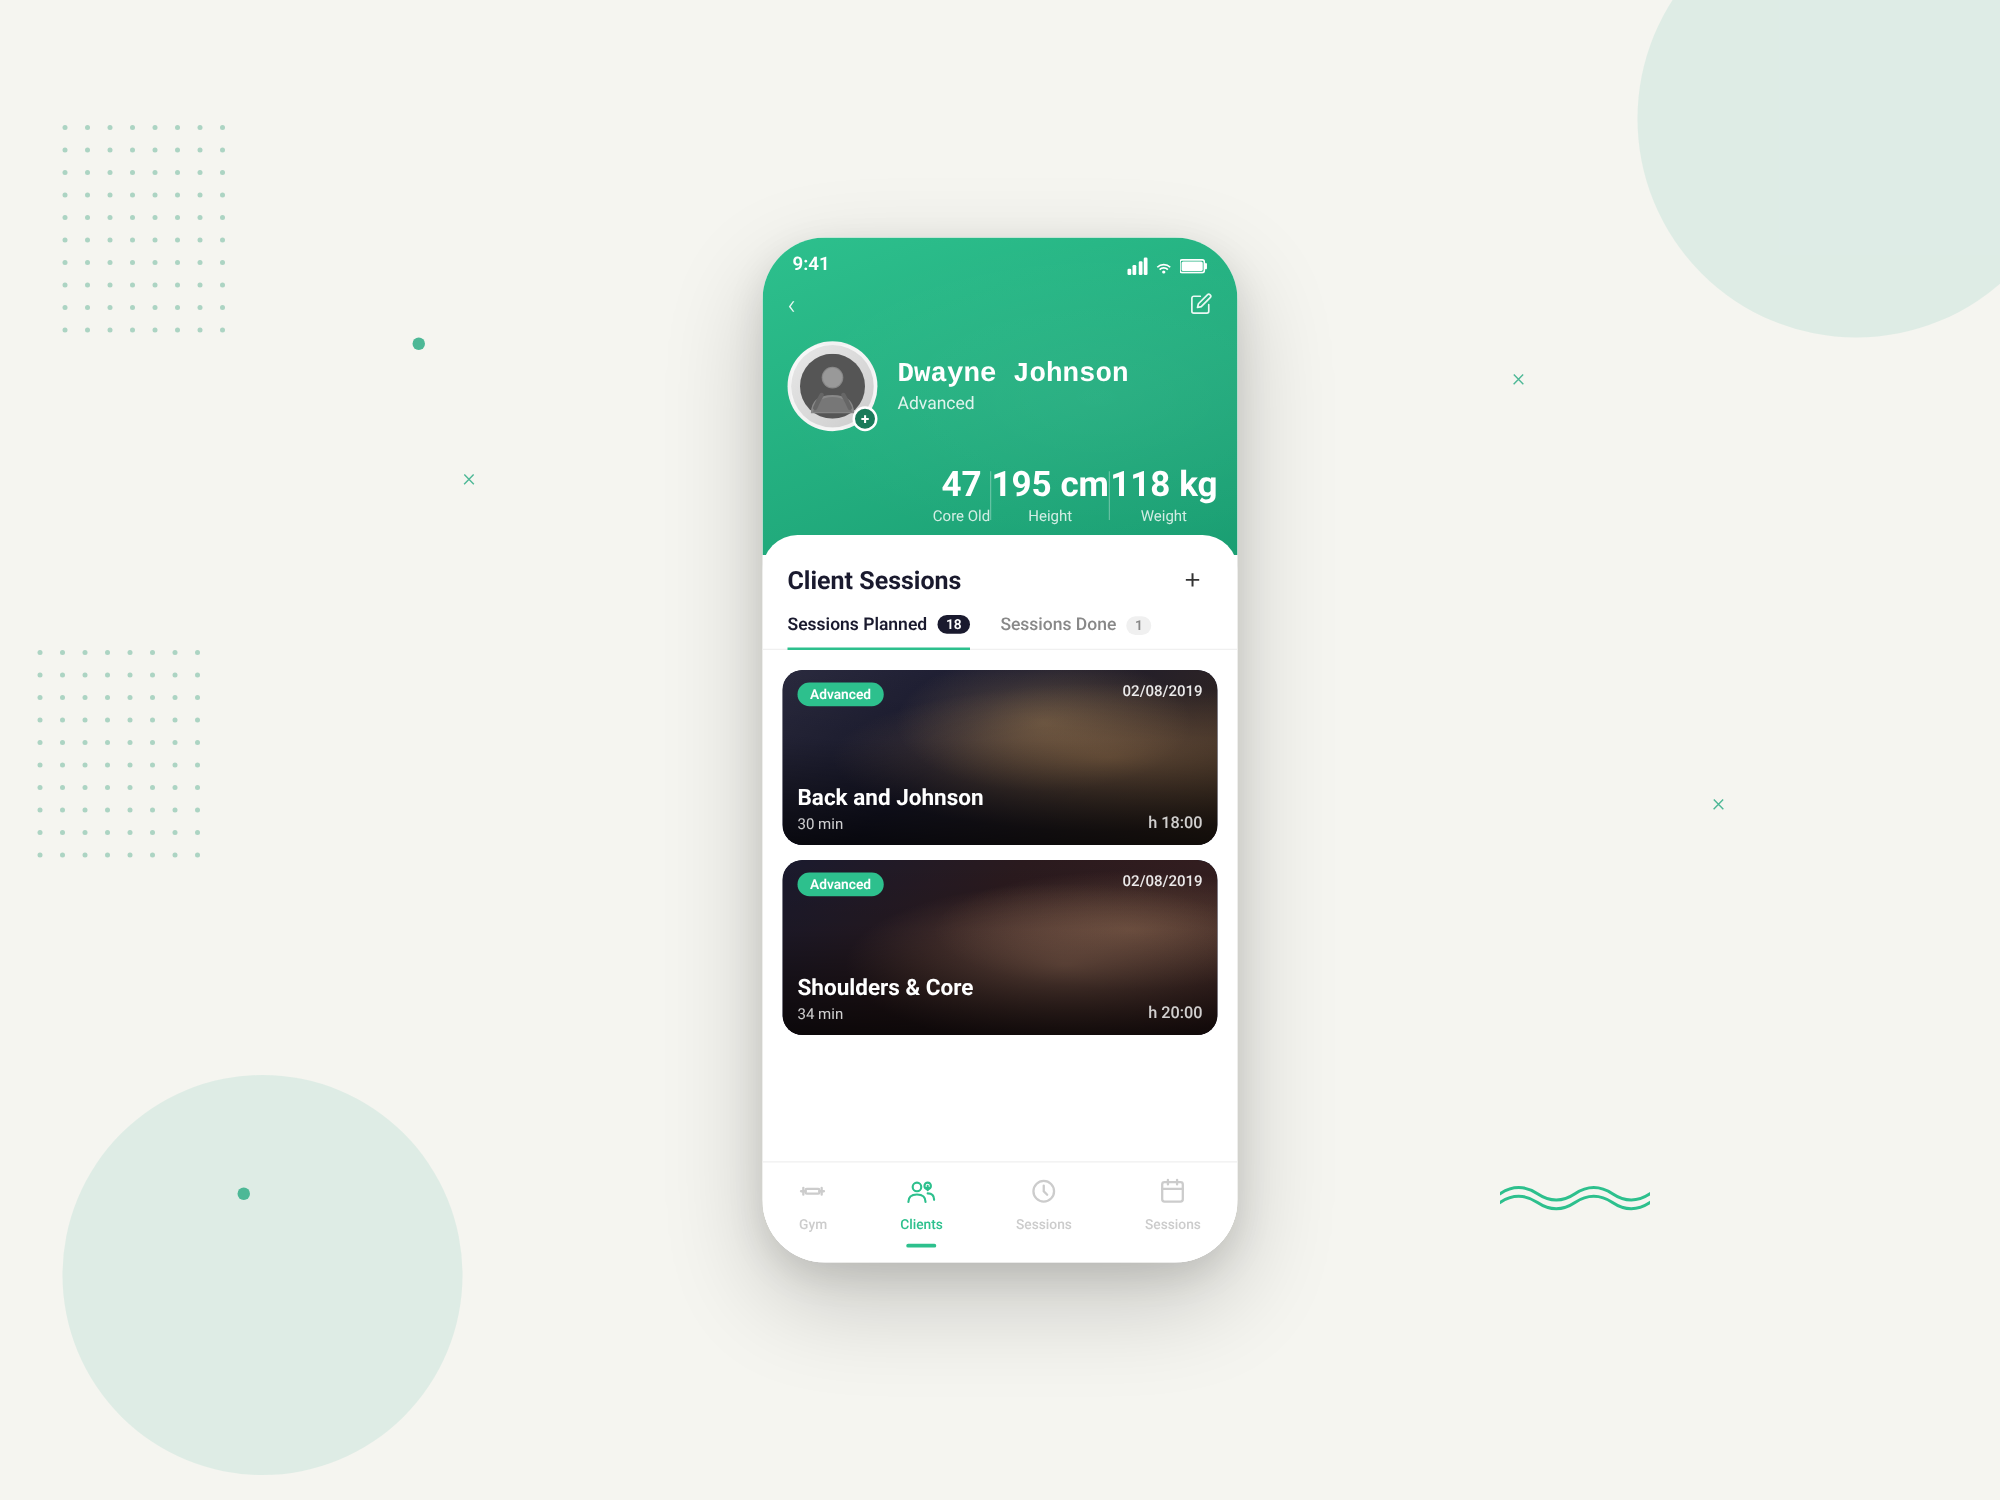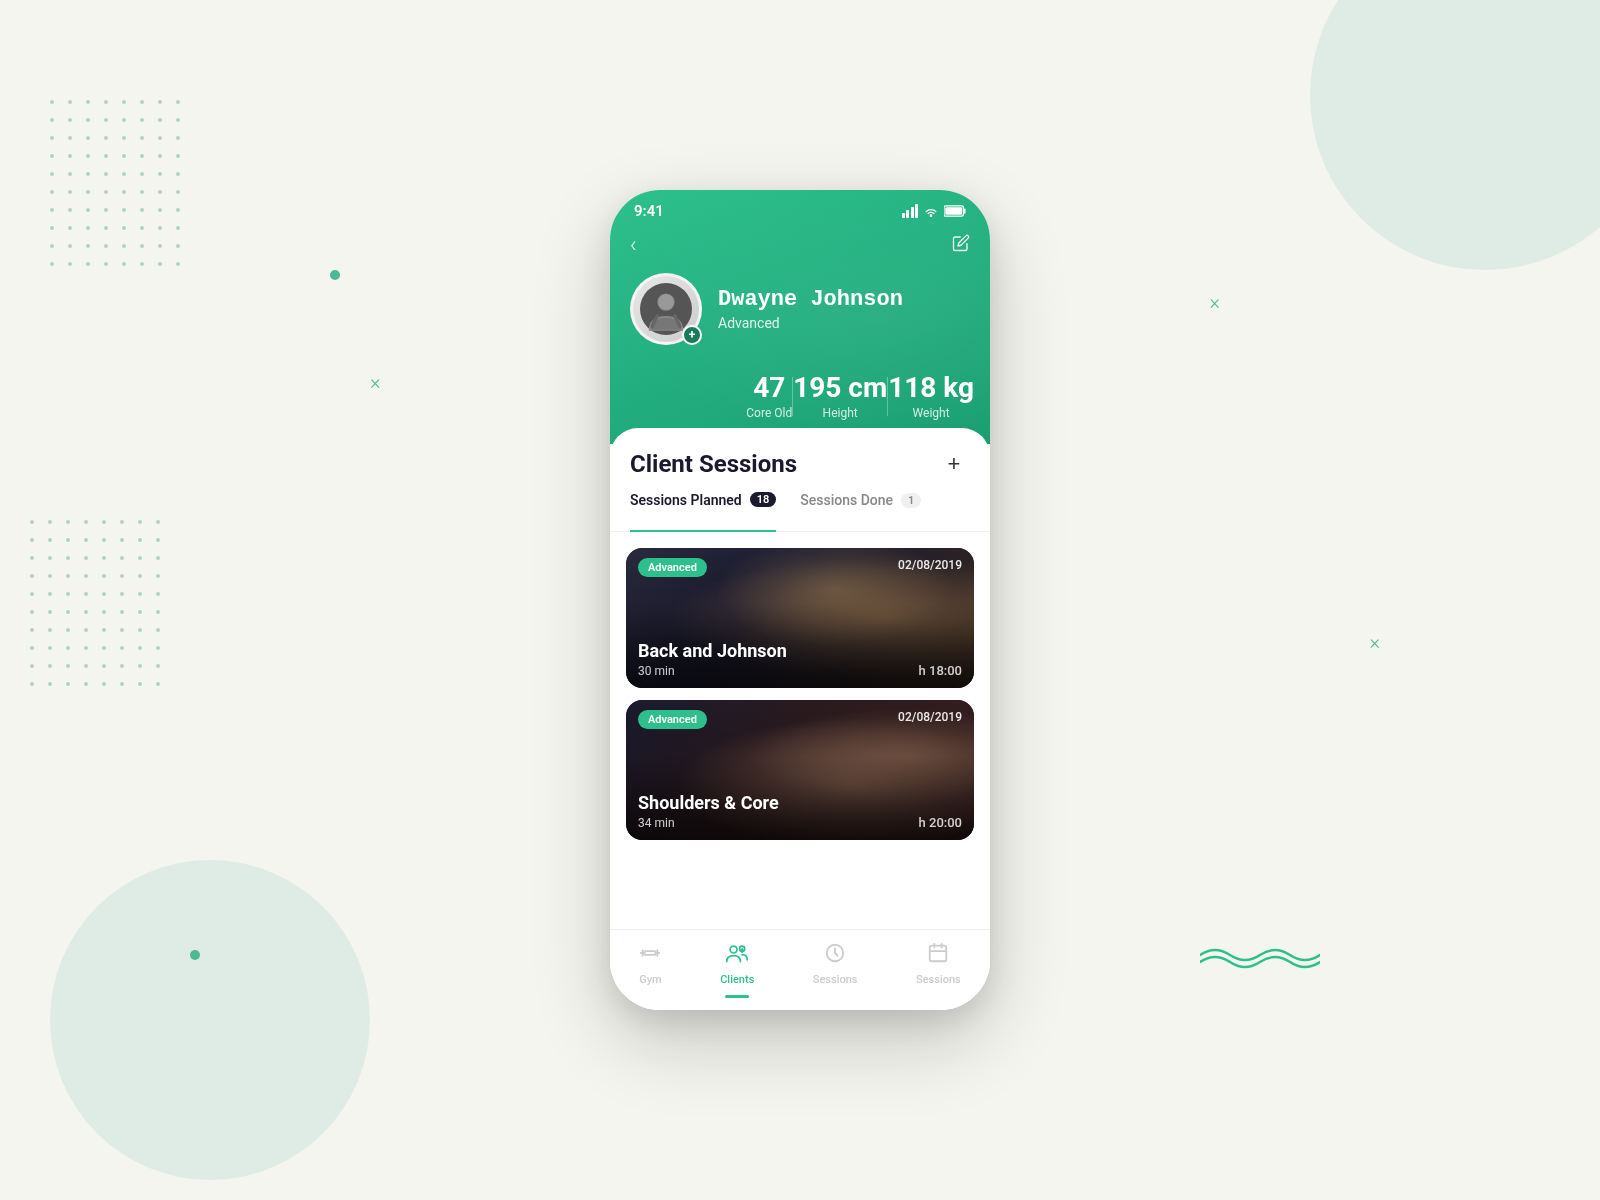--- a/index.html
+++ b/index.html
@@ -102,21 +102,21 @@
       position: absolute;
       top: 0; left: 0; right: 0; bottom: 0;
       opacity: 0.15;
       background: radial-gradient(ellipse at 70% 50%, rgba(255,255,255,0.3) 0%, transparent 70%);
     }
 
     
     .status-bar {
       display: flex;
       justify-content: space-between;
-      align-items: center;
+      align-items: flex-end;
       padding: 12px 24px 8px;
       position: relative;
       z-index: 2;
     }
     .status-time {
       color: #fff;
       font-size: 15px;
       font-weight: 600;
     }
     .status-icons {
@@ -252,21 +252,21 @@
     }
 
     
     .sessions-header {
       display: flex;
       justify-content: space-between;
       align-items: center;
       padding: 20px 20px 0;
     }
     .sessions-title {
-      font-size: 24px;
+      font-size: 20px;
       font-weight: 700;
       color: #1a1a2e;
     }
     .add-button {
       width: 32px;
       height: 32px;
       border-radius: 50%;
       border: none;
       background: transparent;
       font-size: 22px;
@@ -281,21 +281,21 @@
     .tabs-row {
       display: flex;
       padding: 12px 20px 0;
       gap: 24px;
       border-bottom: 1px solid #f0f0f0;
     }
     .tab-item {
       display: flex;
       align-items: center;
       gap: 8px;
-      padding-bottom: 22px;
+      padding-bottom: 10px;
       cursor: pointer;
       position: relative;
     }
     .tab-item.active {
       border-bottom: 2px solid #2dc08d;
       margin-bottom: -1px;
     }
     .tab-label {
       font-size: 14px;
       color: #888;

